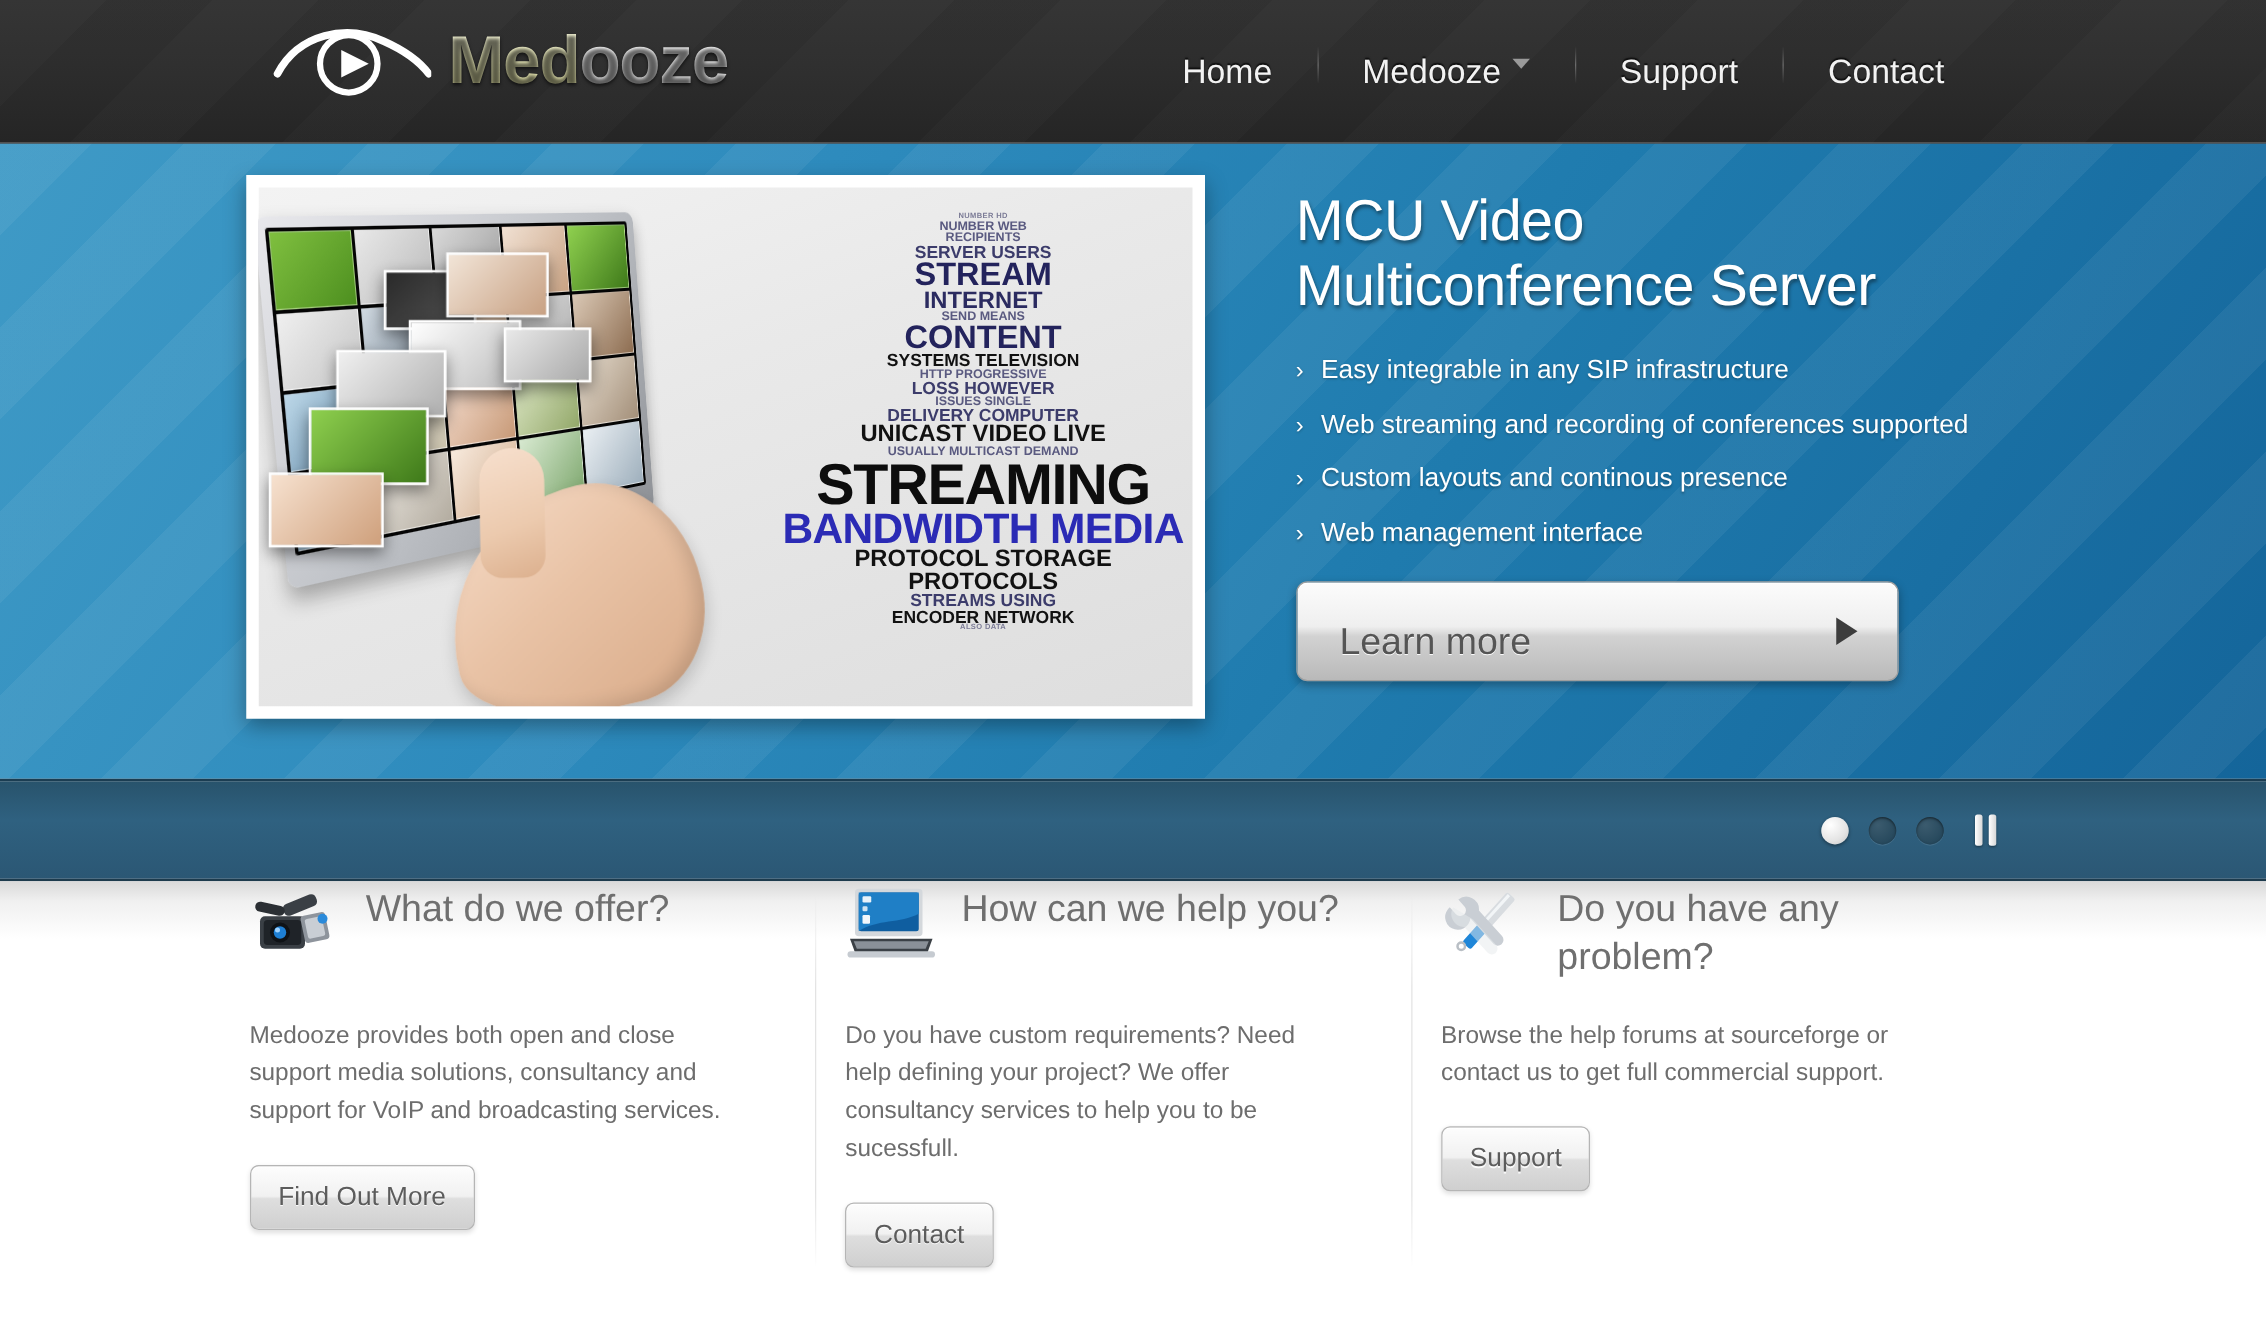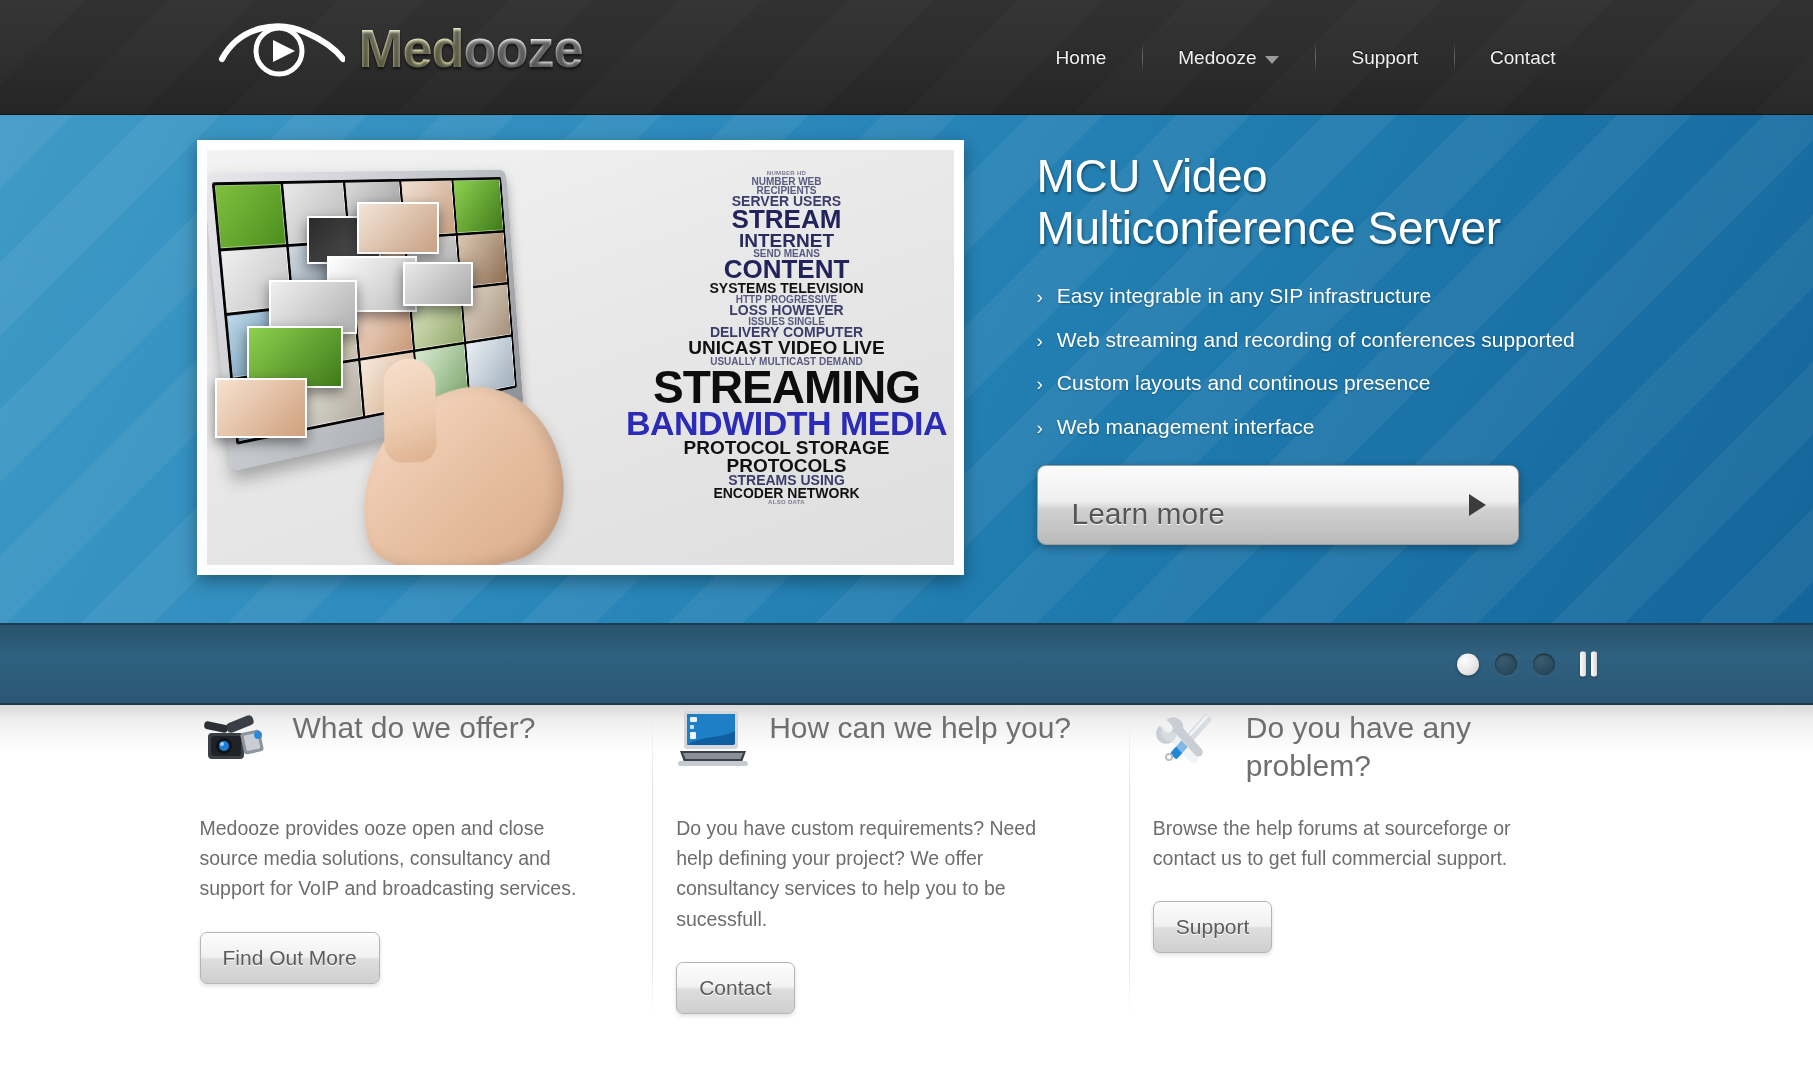--- a/index.html
+++ b/index.html
@@ -44,24 +44,24 @@
     background: linear-gradient(to bottom, #ffffff 0%, #f2f2f2 45%, #c9c9c9 100%);
     -webkit-background-clip: text; background-clip: text; color: transparent;
   }
 
   .nav {
     position: absolute; right: 30px; top: 0;
     height: 115px; display: flex; align-items: center;
   }
   .nav-item {
     position: relative;
-    color: #f2f2f2; font-size: 19px; font-weight: 400;
+    color: #f2f2f2; font-size: 27px; font-weight: 400;
     padding: 6px 36px; cursor: pointer;
     text-shadow: 0 -1px 1px rgba(0,0,0,0.7);
-    display: flex; align-items: center; gap: 9px;
+    display: flex; gap: 9px;
     white-space: nowrap;
   }
   .nav-item + .nav-item::before {
     content: ""; position: absolute; left: 0; top: 1px;
     width: 1px; height: 30px;
     background: linear-gradient(to bottom, rgba(255,255,255,0) 0%, rgba(255,255,255,0.30) 50%, rgba(255,255,255,0) 100%);
   }
   .caret {
     width: 0; height: 0; display:inline-block;
     border-left: 7px solid transparent; border-right: 7px solid transparent;
@@ -438,21 +438,21 @@
             <circle cx="22" cy="39" r="2" fill="#9fd2ff"></circle>
             <rect x="42" y="26" width="20" height="22" rx="3" fill="#8e949c" transform="rotate(-12 52 37)"></rect>
             <rect x="45" y="29" width="14" height="16" rx="2" fill="#c9ced4" transform="rotate(-12 52 37)"></rect>
             <circle cx="58" cy="30" r="4" fill="#2a8ada"></circle>
             <rect x="26" y="14" width="28" height="10" rx="4" fill="#3a3f45" transform="rotate(-22 40 19)"></rect>
             <rect x="4" y="18" width="24" height="8" rx="4" fill="#2b2f34" transform="rotate(12 16 22)"></rect>
           </svg>
         </div>
         <div class="feature-title">What do we offer?</div>
       </div>
-      <p class="feature-text">Medooze provides ooze open and close source media solutions, consultancy and support for VoIP and broadcasting services.</p>
+      <p class="feature-text">Medooze provides both open and close support media solutions, consultancy and support for VoIP and broadcasting services.</p>
       <div class="feature-btn">Find Out More</div>
     </div>
 
     <div class="feature-col">
       <div class="feature-head">
         <div class="feature-icon">
           <svg viewBox="0 0 74 64" width="74" height="64">
             <rect x="8" y="6" width="54" height="38" rx="3" fill="#d4d8dc"></rect>
             <rect x="11" y="9" width="48" height="31" rx="2" fill="#0f5ea0"></rect>
             <path d="M11 9 H59 V26 C44 34, 26 30, 11 40 Z" fill="#1f7fc6"></path>

